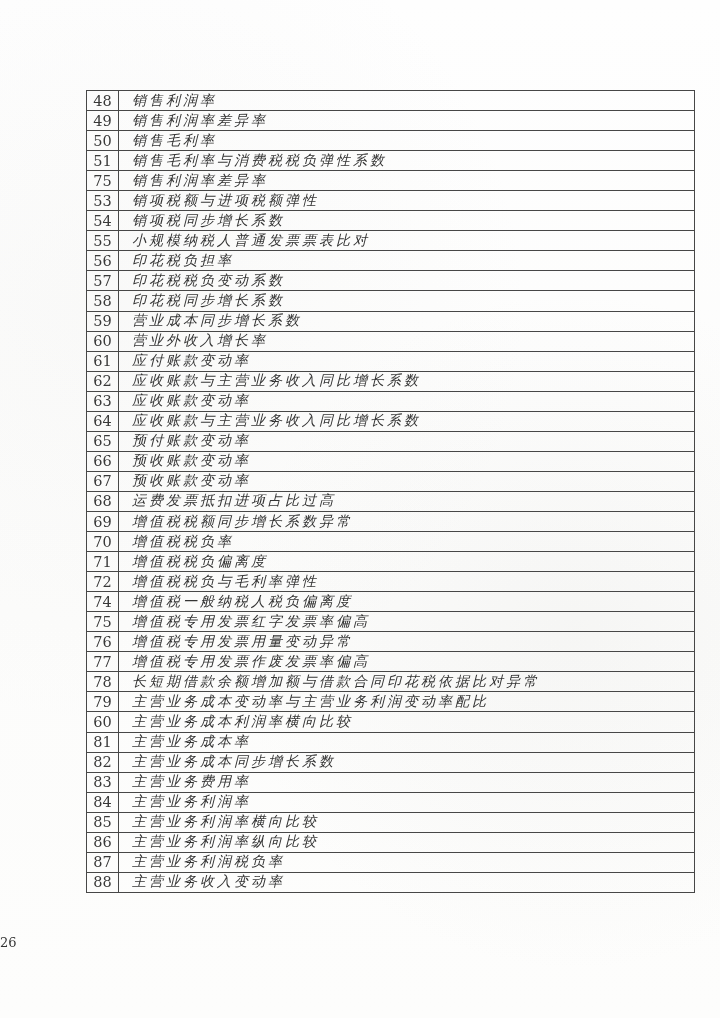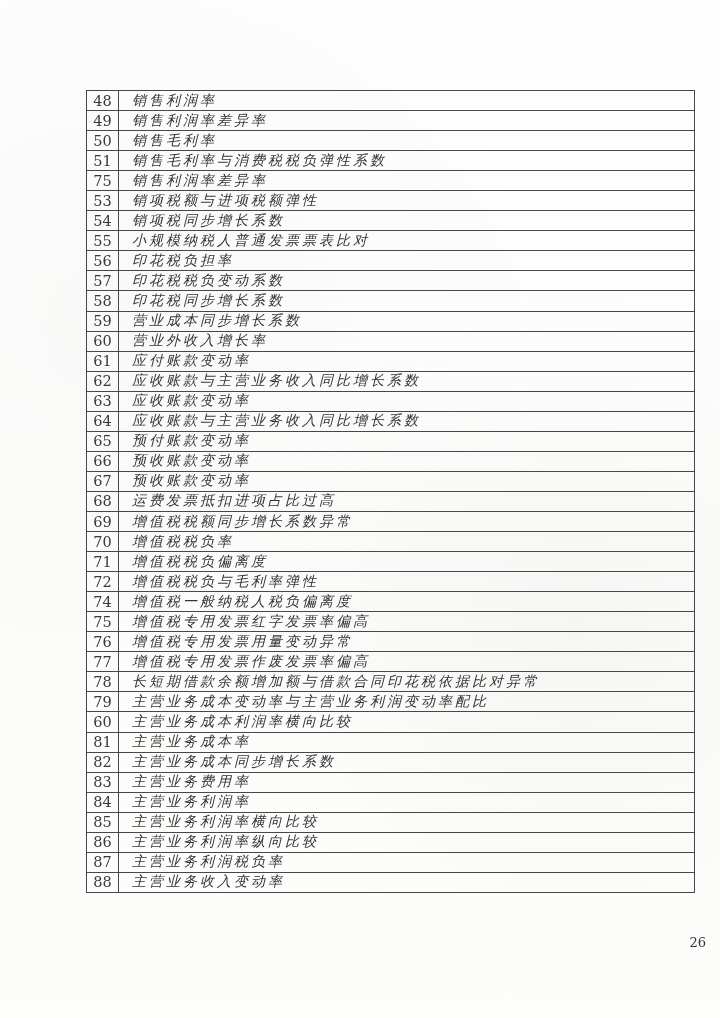--- a/index.html
+++ b/index.html
@@ -62,21 +62,21 @@
     font-size: 14px;
     letter-spacing: 3px;
     color: #343434;
     font-style: italic;
   }
   .page-number {
     position: absolute;
     top: 935px;
     left: 0;
     width: 706px; 
-    text-align: right;
+    text-align: left;
     font-size: 13px;
     color: #333333;
   }
 </style>
 </head>
 <body>
 
 <div class="page">
   <div class="indicator-table" id="indicator-table">
   <div class="row">

